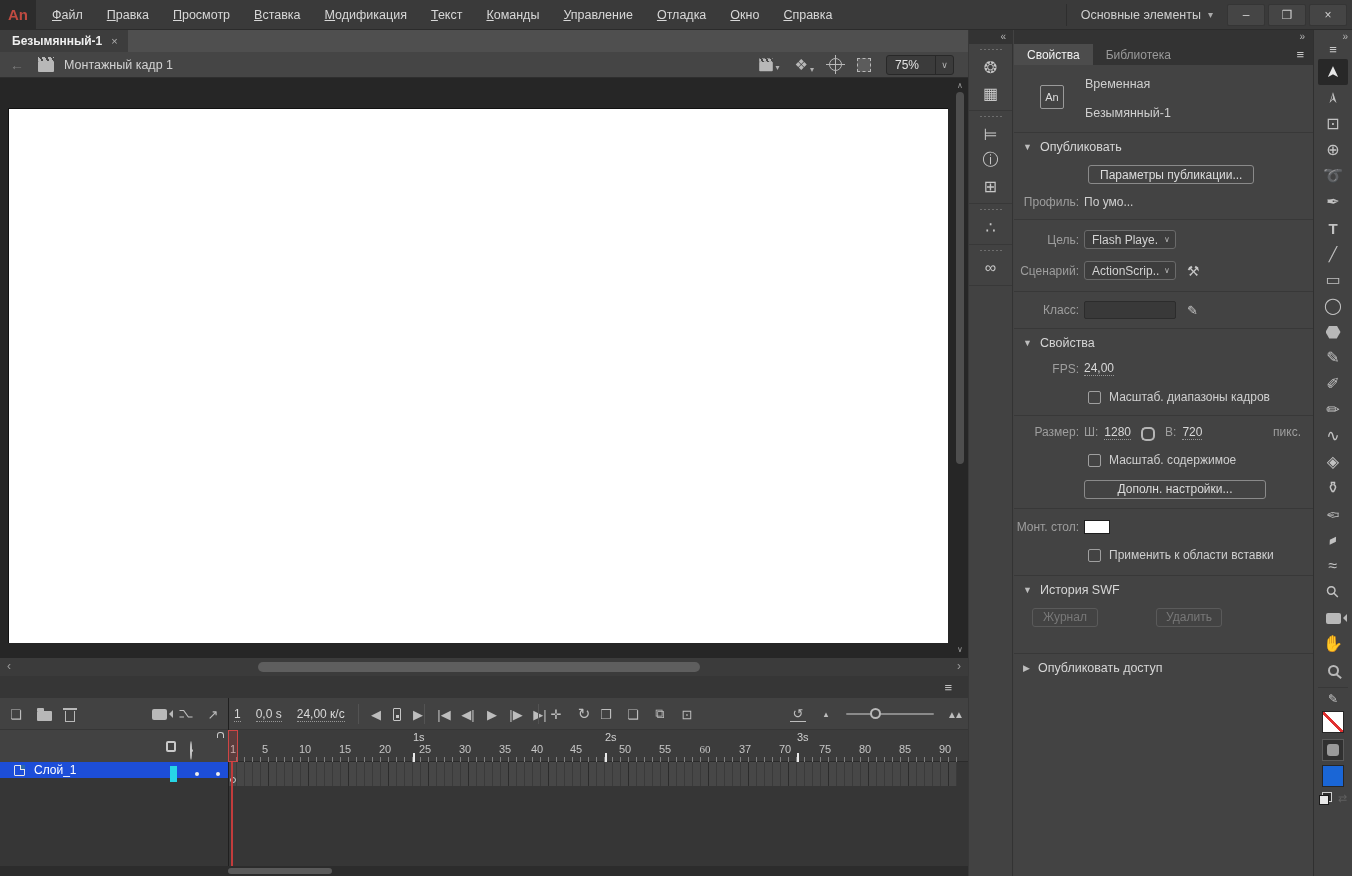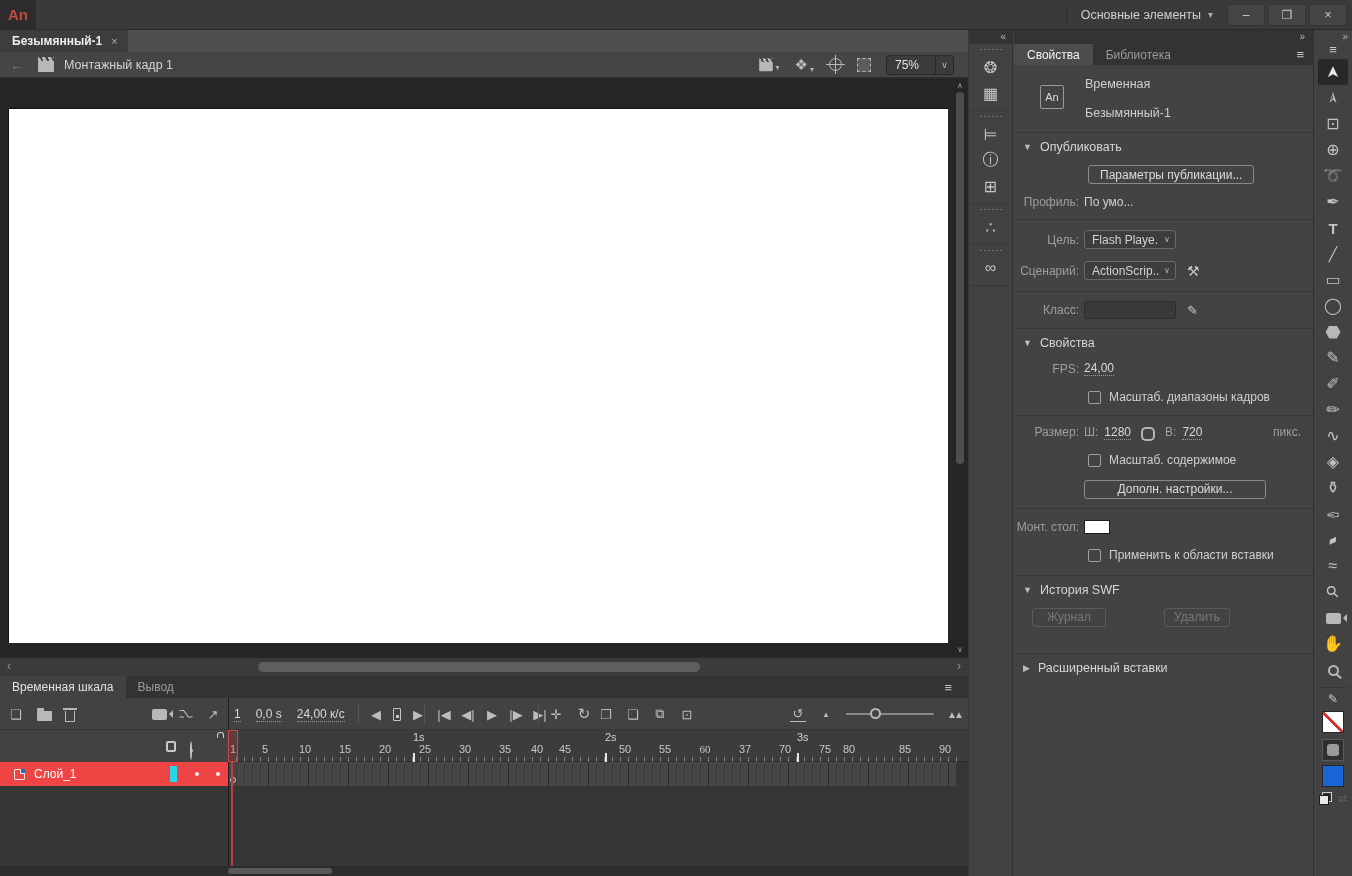--- a/index.html
+++ b/index.html
@@ -58,21 +58,21 @@
   .ruler { position:absolute; top:54px; left:0; right:0; height:32px; background:#3c3c3c; border-bottom:1px solid #2b2b2b; }
   .ruler-left { position:absolute; left:0; top:0; width:228px; height:32px; background:#424242; }
   .col-ic { position:absolute; top:10px; }
   .ruler-right { position:absolute; left:229px; top:0; width:728px; height:32px; }
   .sec-label { position:absolute; top:1px; font-size:11px; color:#d0d0d0; }
   .ruler-num { position:absolute; bottom:7px; font-size:11px; color:#c6c6c6; transform:translateX(calc(-50% + 4px)); }
   .tickstrip { position:absolute; bottom:0; left:0; width:728px; height:5px; background:repeating-linear-gradient(90deg, transparent 0 7px, #7e7e7e 7px 8px); }
   .sec-tick { position:absolute; bottom:0; width:2px; height:9px; background:#e8e8e8; }
 
   .layer-row { position:absolute; top:86px; left:0; right:0; height:24px; }
-  .layer-left { position:absolute; left:0; top:0; width:228px; height:24px; background:#ef4444; display:flex; align-items:center; }
+  .layer-left { position:absolute; left:0; top:0; width:228px; height:16px; background:#1d4ed8; display:flex; align-items:center; }
   .layer-ic { width:11px; height:11px; border:1px solid #e8e8e8; border-radius:1px; margin-left:14px; position:relative; }
   .layer-ic::before { content:""; position:absolute; right:-1px; top:-1px; width:4px; height:4px; background:#2e6aa8; border-left:1px solid #e8e8e8; border-bottom:1px solid #e8e8e8; }
   .layer-name { color:#ffffff; font-size:12px; margin-left:9px; }
   .layer-color { position:absolute; left:170px; top:4px; width:7px; height:16px; background:#27d6e6; }
   .dot { position:absolute; top:10px; width:4px; height:4px; border-radius:50%; background:#efefef; }
   .frames { position:absolute; left:229px; top:0; width:728px; height:24px;
     background: repeating-linear-gradient(90deg, #474747 0 7px, #3a3a3a 7px 8px); }
   .frames .fifth { position:absolute; inset:0; background:repeating-linear-gradient(90deg, transparent 0 39px, rgba(0,0,0,0.25) 39px 40px); }
   .kf-circle { position:absolute; left:1px; bottom:3px; width:6px; height:6px; border:1px solid #d0d0d0; border-radius:50%; background:transparent; }
 
@@ -180,20 +180,34 @@
   .lock-ic::before { content:""; position:absolute; top:-5px; left:2px; width:5px; height:5px; border:1.5px solid #c9c9c9; border-bottom:none; border-radius:3px 3px 0 0; }
   .outline-ic { width:10px; height:11px; border:2px solid #c9c9c9; border-radius:2px; }
   .slider { position:relative; width:88px; height:2px; background:#8a8a8a; border-radius:1px; }
   .slider .knob { position:absolute; left:24px; top:-5px; width:11px; height:11px; border:2px solid #b8b8b8; border-radius:50%; background:#424242; }
 </style>
 </head>
 <body>
 
 <header class="menubar" data-name="menu-bar">
   <div class="logo" data-name="app-logo">An</div>
+  <nav class="menus" data-name="main-menu">
+
+  <span class="menu-item" data-name="menu-item">Файл</span>
+      <span class="menu-item" data-name="menu-item">Правка</span>
+      <span class="menu-item" data-name="menu-item">Просмотр</span>
+      <span class="menu-item" data-name="menu-item">Вставка</span>
+      <span class="menu-item" data-name="menu-item">Модификация</span>
+      <span class="menu-item" data-name="menu-item">Текст</span>
+      <span class="menu-item" data-name="menu-item">Команды</span>
+      <span class="menu-item" data-name="menu-item">Управление</span>
+      <span class="menu-item" data-name="menu-item">Отладка</span>
+      <span class="menu-item" data-name="menu-item">Окно</span>
+      <span class="menu-item" data-name="menu-item">Справка</span>
+    </nav>
   <div class="ws" data-name="workspace-switcher">
     <span data-name="workspace-label">Основные элементы</span>
     <span class="caret" data-name="chevron-down-icon">▾</span>
   </div>
   <div class="winbtns" data-name="window-controls">
     <span data-name="minimize-button">–</span>
     <span data-name="restore-button">❐</span>
     <span data-name="close-button">×</span>
   </div>
 </header>
@@ -235,25 +249,20 @@
     <span class="arr" style="bottom:0" data-name="scroll-down-icon">∨</span>
   </div>
 </div>
 <div class="hscroll" data-name="horizontal-scrollbar">
   <span class="arr" style="left:2px" data-name="scroll-left-icon">‹</span>
   <div class="thumb" data-name="horizontal-scrollbar-thumb"></div>
   <span class="arr" style="right:2px" data-name="scroll-right-icon">›</span>
 </div>
 
 <div class="timeline" data-name="timeline-panel">
-  <div class="tl-tabs" data-name="timeline-tab-strip">
-
-  <span class="tl-tab active" data-name="timeline-tab">Временная шкала</span>
-      <span class="tl-tab" data-name="timeline-tab">Вывод</span>
-    </div>
   <span class="tl-menu abs" style="top:4px;right:8px" data-name="panel-menu-icon">≡</span>
 
   <div class="tl-toolbar" data-name="timeline-toolbar">
     <div class="grp" style="left:8px;gap:13px">
       <span class="ic" data-name="new-layer-button">❏</span>
       <span class="folder-ic" data-name="new-folder-button"></span>
       <span class="trash-ic" data-name="delete-layer-button"></span>
     </div>
     <div class="grp" style="left:152px;gap:11px">
       <span class="cam-ic" data-name="camera-button"></span>
@@ -317,28 +326,28 @@
 
       <span class="ruler-num" data-name="ruler-frame-number" style="left: 0px;">1</span>
           <span class="ruler-num" data-name="ruler-frame-number" style="left: 32px;">5</span>
           <span class="ruler-num" data-name="ruler-frame-number" style="left: 72px;">10</span>
           <span class="ruler-num" data-name="ruler-frame-number" style="left: 112px;">15</span>
           <span class="ruler-num" data-name="ruler-frame-number" style="left: 152px;">20</span>
           <span class="ruler-num" data-name="ruler-frame-number" style="left: 192px;">25</span>
           <span class="ruler-num" data-name="ruler-frame-number" style="left: 232px;">30</span>
           <span class="ruler-num" data-name="ruler-frame-number" style="left: 272px;">35</span>
           <span class="ruler-num" data-name="ruler-frame-number" style="left: 304px;">40</span>
-          <span class="ruler-num" data-name="ruler-frame-number" style="left: 332px; text-align: center;">45</span>
+          <span class="ruler-num" data-name="ruler-frame-number" style="left: 343px; text-align: center;">45</span>
           <span class="ruler-num" data-name="ruler-frame-number" style="left: 392px;">50</span>
           <span class="ruler-num" data-name="ruler-frame-number" style="left: 432px;">55</span>
           <span class="ruler-num" data-name="ruler-frame-number" style="left: 472px; font-family: Liberation Serif, serif;">60</span>
           <span class="ruler-num" data-name="ruler-frame-number" style="left: 512px;">37</span>
           <span class="ruler-num" data-name="ruler-frame-number" style="left: 552px;">70</span>
           <span class="ruler-num" data-name="ruler-frame-number" style="left: 592px;">75</span>
-          <span class="ruler-num" data-name="ruler-frame-number" style="left: 616px; margin-top: 47px;">80</span>
+          <span class="ruler-num" data-name="ruler-frame-number" style="left: 632px; margin-top: 47px;">80</span>
           <span class="ruler-num" data-name="ruler-frame-number" style="left: 672px; text-align: right;">85</span>
           <span class="ruler-num" data-name="ruler-frame-number" style="left: 712px;">90</span>
         </div>
       <div class="tickstrip" data-name="ruler-ticks"></div>
       <div style="position:absolute;inset:0">
 
       <span class="sec-tick" data-name="ruler-second-tick" style="left: 184px;"></span>
           <span class="sec-tick" data-name="ruler-second-tick" style="left: 376px;"></span>
           <span class="sec-tick" data-name="ruler-second-tick" style="left: 568px;"></span>
         </div>
@@ -499,29 +508,29 @@
       <span class="cb" data-name="apply-paste-checkbox"></span>
       <span class="cblabel" data-name="apply-paste-label">Применить к области вставки</span>
     </div>
     <div class="pdivider" style="margin-top:8px"></div>
 
     <div class="psection" data-name="section-swf-history">
       <span class="tri" data-name="triangle-open-icon">▼</span>
       <span class="st" data-name="section-title">История SWF</span>
     </div>
     <div class="prow" style="padding-left:18px;gap:58px;min-height:28px">
-      <button class="pbtn disabled" style="width:74px;justify-content:center" data-name="swf-log-button">Журнал</button>
+      <button class="pbtn disabled" style="width:66px;justify-content:center" data-name="swf-log-button">Журнал</button>
       <button class="pbtn disabled" style="width:66px;justify-content:center" data-name="swf-clear-button">Удалить</button>
     </div>
 
     <div class="fill"></div>
     <div class="pdivider"></div>
     <div class="psection" data-name="section-accessibility">
       <span class="tri" data-name="triangle-closed-icon">▶</span>
-      <span class="st" data-name="section-title">Расширенный вставки</span>
+      <span class="st" data-name="section-title">Опубликовать доступ</span>
     </div>
     <div style="height:195px;flex:none"></div>
   </div>
 </div>
 
 <div class="toolspanel" data-name="tools-panel">
   <div class="tp-top" data-name="expand-panels-icon">»</div>
   <div class="tp-menu" data-name="panel-menu-icon">≡</div>
   <div style="display:flex;flex-direction:column;align-items:center">
 

